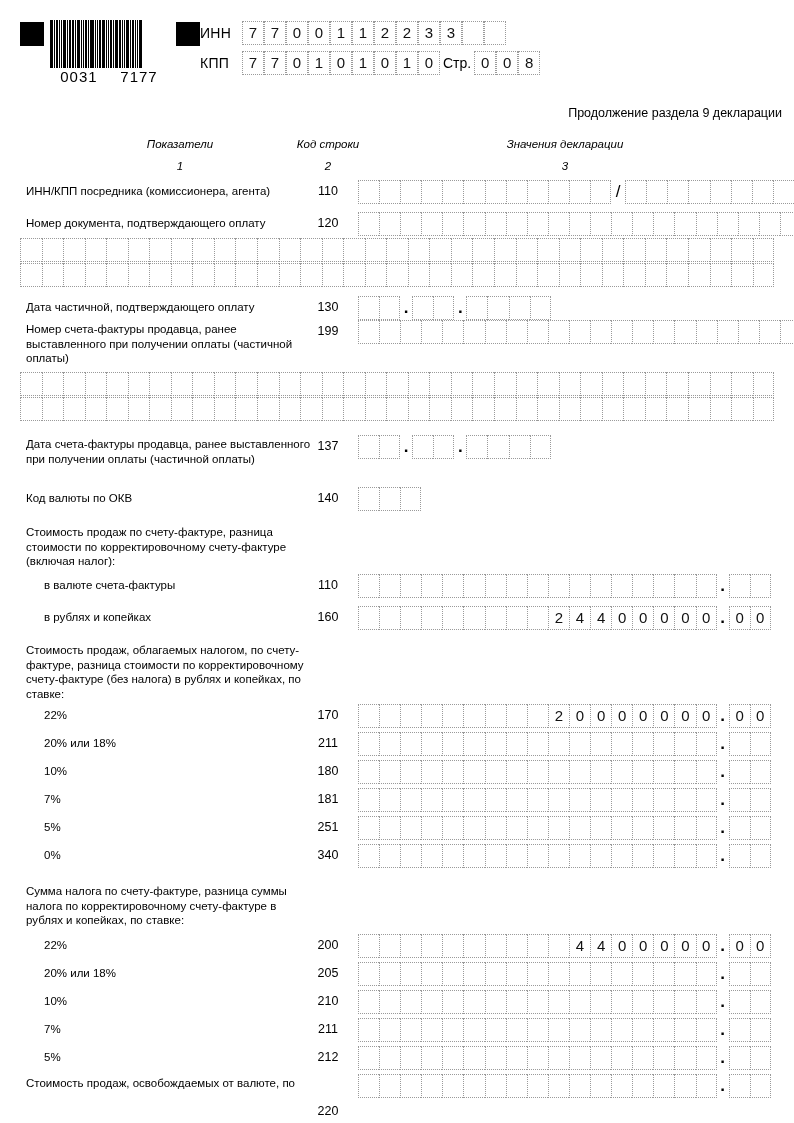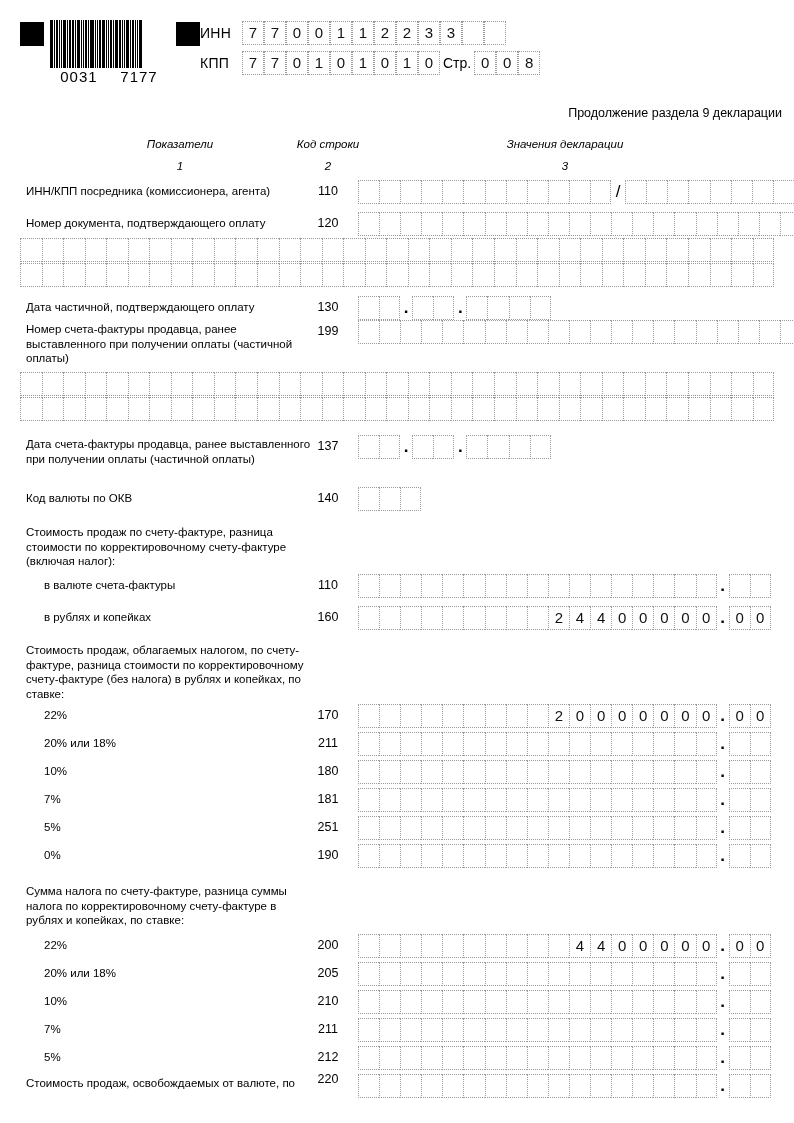--- a/index.html
+++ b/index.html
@@ -735,21 +735,21 @@
         <div class="cell" style="width: 21.1px;"></div>
         <div class="cell" style="width: 21.1px;"></div>
       </div>
       <div class="dot-sep">.</div>
       <div class="cells">
         <div class="cell" style="width: 21.1px;"></div>
         <div class="cell" style="width: 21.1px;"></div>
       </div>
     </div>
     <div class="lbl indent" style="top: 848px;">0%</div>
-    <div class="code" style="top: 848px;">190</div>
+    <div class="code" style="top: 848px;">340</div>
     <div class="vals" style="top: 844px;">
       <div class="cells">
         <div class="cell" style="width: 21.1px;"></div>
         <div class="cell" style="width: 21.1px;"></div>
         <div class="cell" style="width: 21.1px;"></div>
         <div class="cell" style="width: 21.1px;"></div>
         <div class="cell" style="width: 21.1px;"></div>
         <div class="cell" style="width: 21.1px;"></div>
         <div class="cell" style="width: 21.1px;"></div>
         <div class="cell" style="width: 21.1px;"></div>
@@ -904,21 +904,21 @@
         <div class="cell" style="width: 21.1px;"></div>
         <div class="cell" style="width: 21.1px;"></div>
       </div>
       <div class="dot-sep">.</div>
       <div class="cells">
         <div class="cell" style="width: 21.1px;"></div>
         <div class="cell" style="width: 21.1px;"></div>
       </div>
     </div>
     <div class="lbl" style="top: 1076px; width: 290px;">Стоимость продаж, освобождаемых от валюте, по</div>
-    <div class="code" style="top: 1072px;">220</div>
+    <div class="code" style="top: 1104px;">220</div>
     <div class="vals" style="top: 1074px;">
       <div class="cells">
         <div class="cell" style="width: 21.1px;"></div>
         <div class="cell" style="width: 21.1px;"></div>
         <div class="cell" style="width: 21.1px;"></div>
         <div class="cell" style="width: 21.1px;"></div>
         <div class="cell" style="width: 21.1px;"></div>
         <div class="cell" style="width: 21.1px;"></div>
         <div class="cell" style="width: 21.1px;"></div>
         <div class="cell" style="width: 21.1px;"></div>

